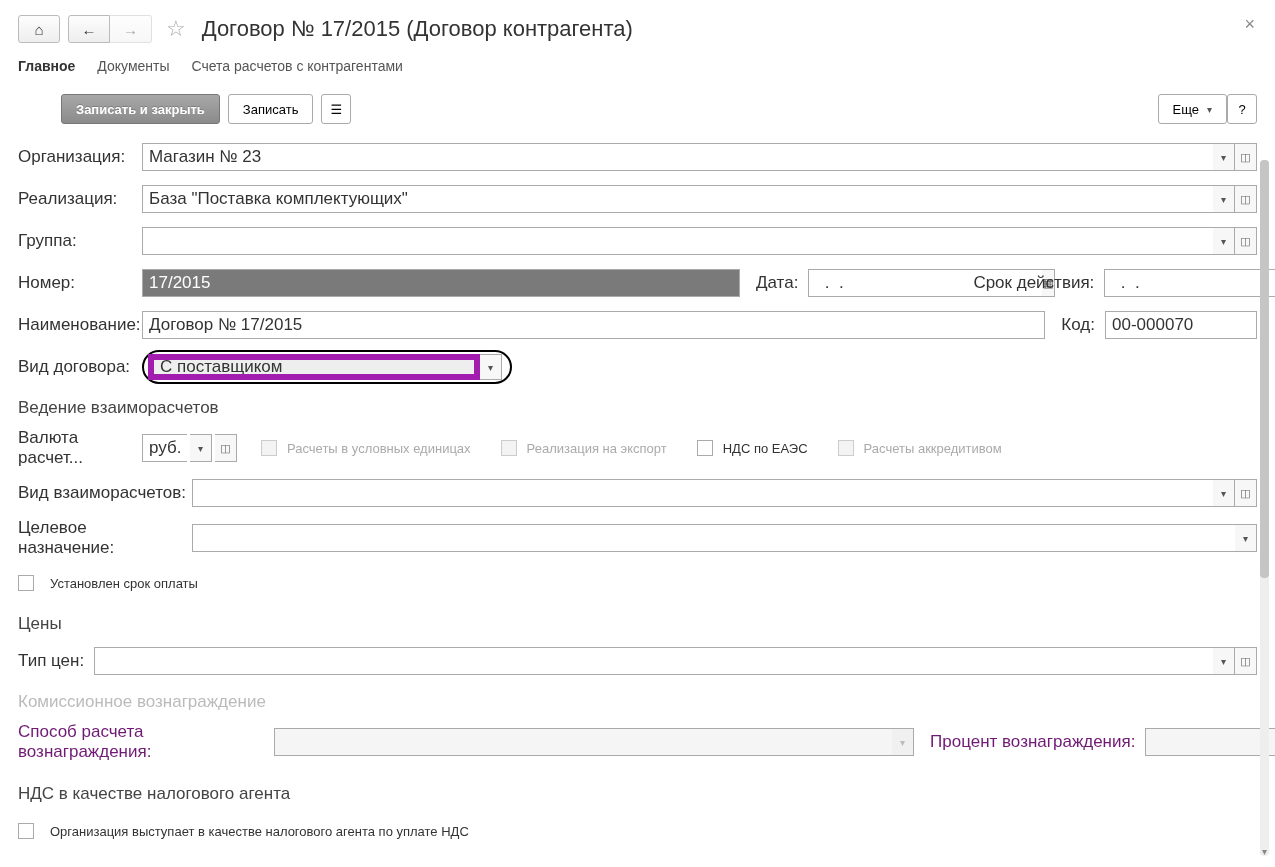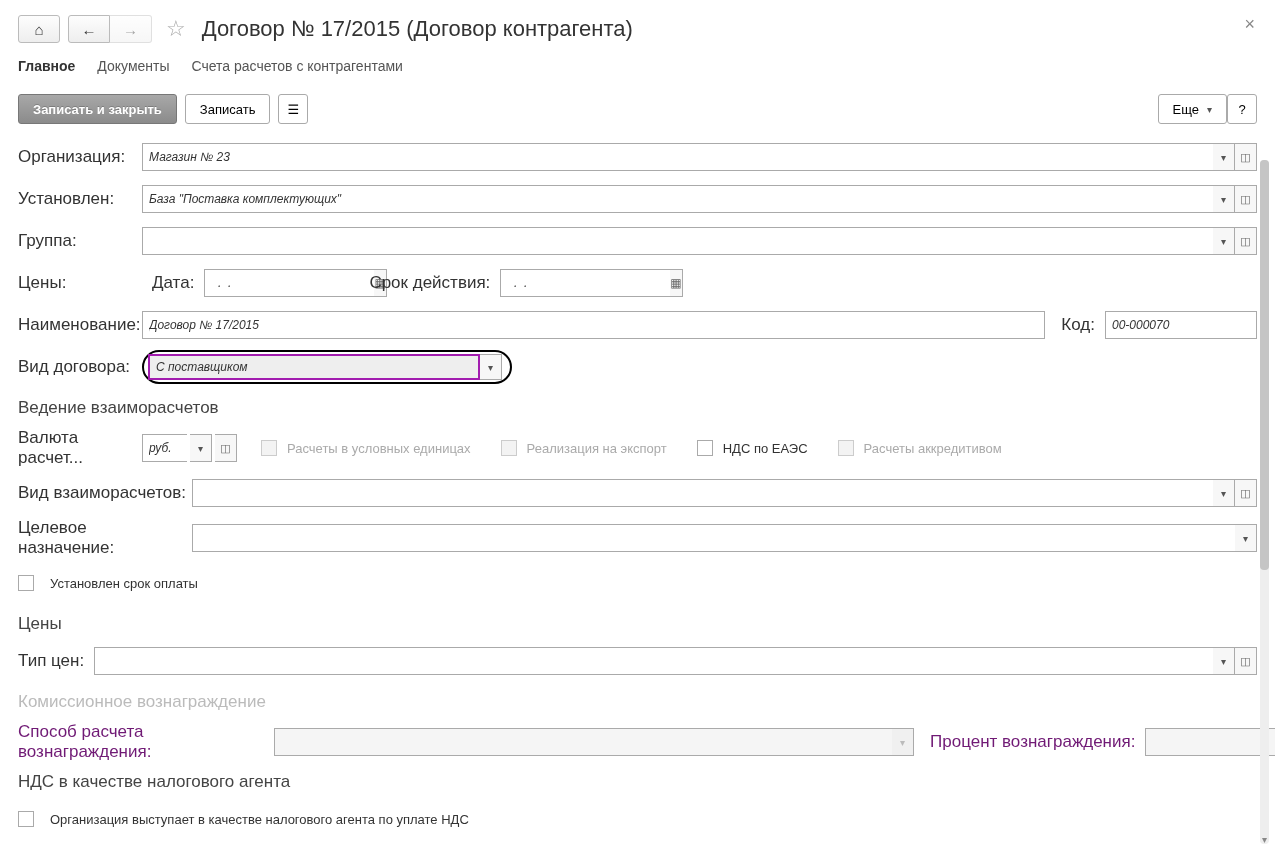--- a/index.html
+++ b/index.html
@@ -63,20 +63,21 @@
 .tabs .tab {
   color: #555;
   cursor: pointer;
   font-size: 14px;
 }
 .tabs .tab.active { font-weight: bold; color: #333; }
 .toolbar {
   display: flex;
   gap: 8px;
   margin-top: 12px;
+  margin-left: 43px;
 }
 .btn {
   height: 30px;
   padding: 0 14px;
   border: 1px solid #aaa;
   background: #fff;
   border-radius: 3px;
   cursor: pointer;
   font-size: 13px;
   display: inline-flex;
@@ -116,23 +117,22 @@
   font-size: 17px;
   flex-shrink: 0;
 }
 .lbl.small { width: auto; margin-right: 4px; }
 .lbl.disabled { color: #701a75; }
 .input {
   height: 28px;
   border: 1px solid #aaa;
   background: #fff;
   padding: 0 6px;
-  font-size: 12px;
+  font-size: 17px;
   color: #333;
-  font-style: italic;
 }
 .input.readonly { background: #f5f5f5; }
 .combo-wrap {
   flex: 1;
   display: flex;
   align-items: stretch;
   height: 28px;
 }
 .combo-wrap .input { flex: 1; border-right: none; }
 .addon {
@@ -173,21 +173,21 @@
 .vd-highlight {
   display:flex; align-items:center;
   border: 2px solid #000;
   border-radius: 18px;
   padding: 2px 8px 2px 4px;
   height: 34px;
   width: 370px;
   justify-content: flex-start;
 }
 .vd-highlight .input {
-  flex:1; border:2px solid #a21caf; background:#eee;
+  flex:1; border:6px solid #a21caf; background:#eee;
   height:26px;
 }
 .vd-highlight .addon { height:26px;}
 .text-disabled { color: #aaa; }
 .value-right { text-align: right; }
 .currency-wrap { display:flex; height:28px; width:95px;justify-content:space-between; }
 .currency-wrap .input{width:45px;border-right:none;}
 .side-scroll {
   position:absolute; right:6px; top:160px; bottom:10px; width:9px;
   background:#eee; border-radius:4px;
@@ -237,39 +237,40 @@
     <div class="row">
       <span class="lbl">Организация:</span>
       <div class="combo-wrap">
         <input class="input" value="Магазин № 23" style="">
         <span class="addon drop"></span>
         <span class="addon open-icon"></span>
       </div>
     </div>
 
     <div class="row">
-      <span class="lbl">Установлен:</span>
+      <span class="lbl">Реализация:</span>
       <div class="combo-wrap">
         <input class="input" value="База &quot;Поставка комплектующих&quot;" style="">
         <span class="addon drop"></span>
         <span class="addon open-icon"></span>
       </div>
     </div>
 
     <div class="row">
       <span class="lbl">Группа:</span>
       <div class="combo-wrap">
         <input class="input" value="" style="">
         <span class="addon drop"></span>
         <span class="addon open-icon"></span>
       </div>
     </div>
 
     <div class="row">
-      <span class="lbl">Цены:</span>
+      <span class="lbl">Номер:</span>
+      <input class="input" style="flex: 0 0 598px; background: rgb(122, 122, 122); color: rgb(255, 255, 255);" value="17/2015">
       <span class="lbl small" style="margin-left:10px;">Дата:</span>
       <div style="display:flex;height:28px;width:145px;">
         <input class="input" style="flex: 1 1 0%; border-right: none;" value="  .  .    ">
         <span class="addon cal"></span>
       </div>
       <span class="lbl small" style="margin-left:14px;">Срок действия:</span>
       <div style="display:flex;height:28px;width:155px;">
         <input class="input" style="flex: 1 1 0%; border-right: none;" value="  .  .    ">
         <span class="addon cal"></span>
       </div>
@@ -358,21 +359,21 @@
         <input class="input readonly" disabled="" value="" style="">
         <span class="addon drop" style="background:#f0f0f0;color:#bbb;"></span>
       </div>
       <span class="lbl disabled small" style="margin-left:10px;">Процент вознаграждения:</span>
       <div style="display:flex;height:28px;width:90px;">
         <input class="input readonly value-right" disabled="" style="flex: 1 1 0%; border-right: none;" value="0,00">
 
       </div>
     </div>
 
-    <h3 class="section-title" style="margin-top:10px;">НДС в качестве налогового агента</h3>
+    <h3 class="section-title" style="margin-top:22px;">НДС в качестве налогового агента</h3>
 
     <div class="row">
       <span class="checkbox"></span>
       <span style="margin-left:10px;">Организация выступает в качестве налогового агента по уплате НДС</span>
     </div>
   </div>
 
   <div class="side-scroll">
     <div class="thumb"></div>
     <div class="scroll-arrow down">▾</div>

